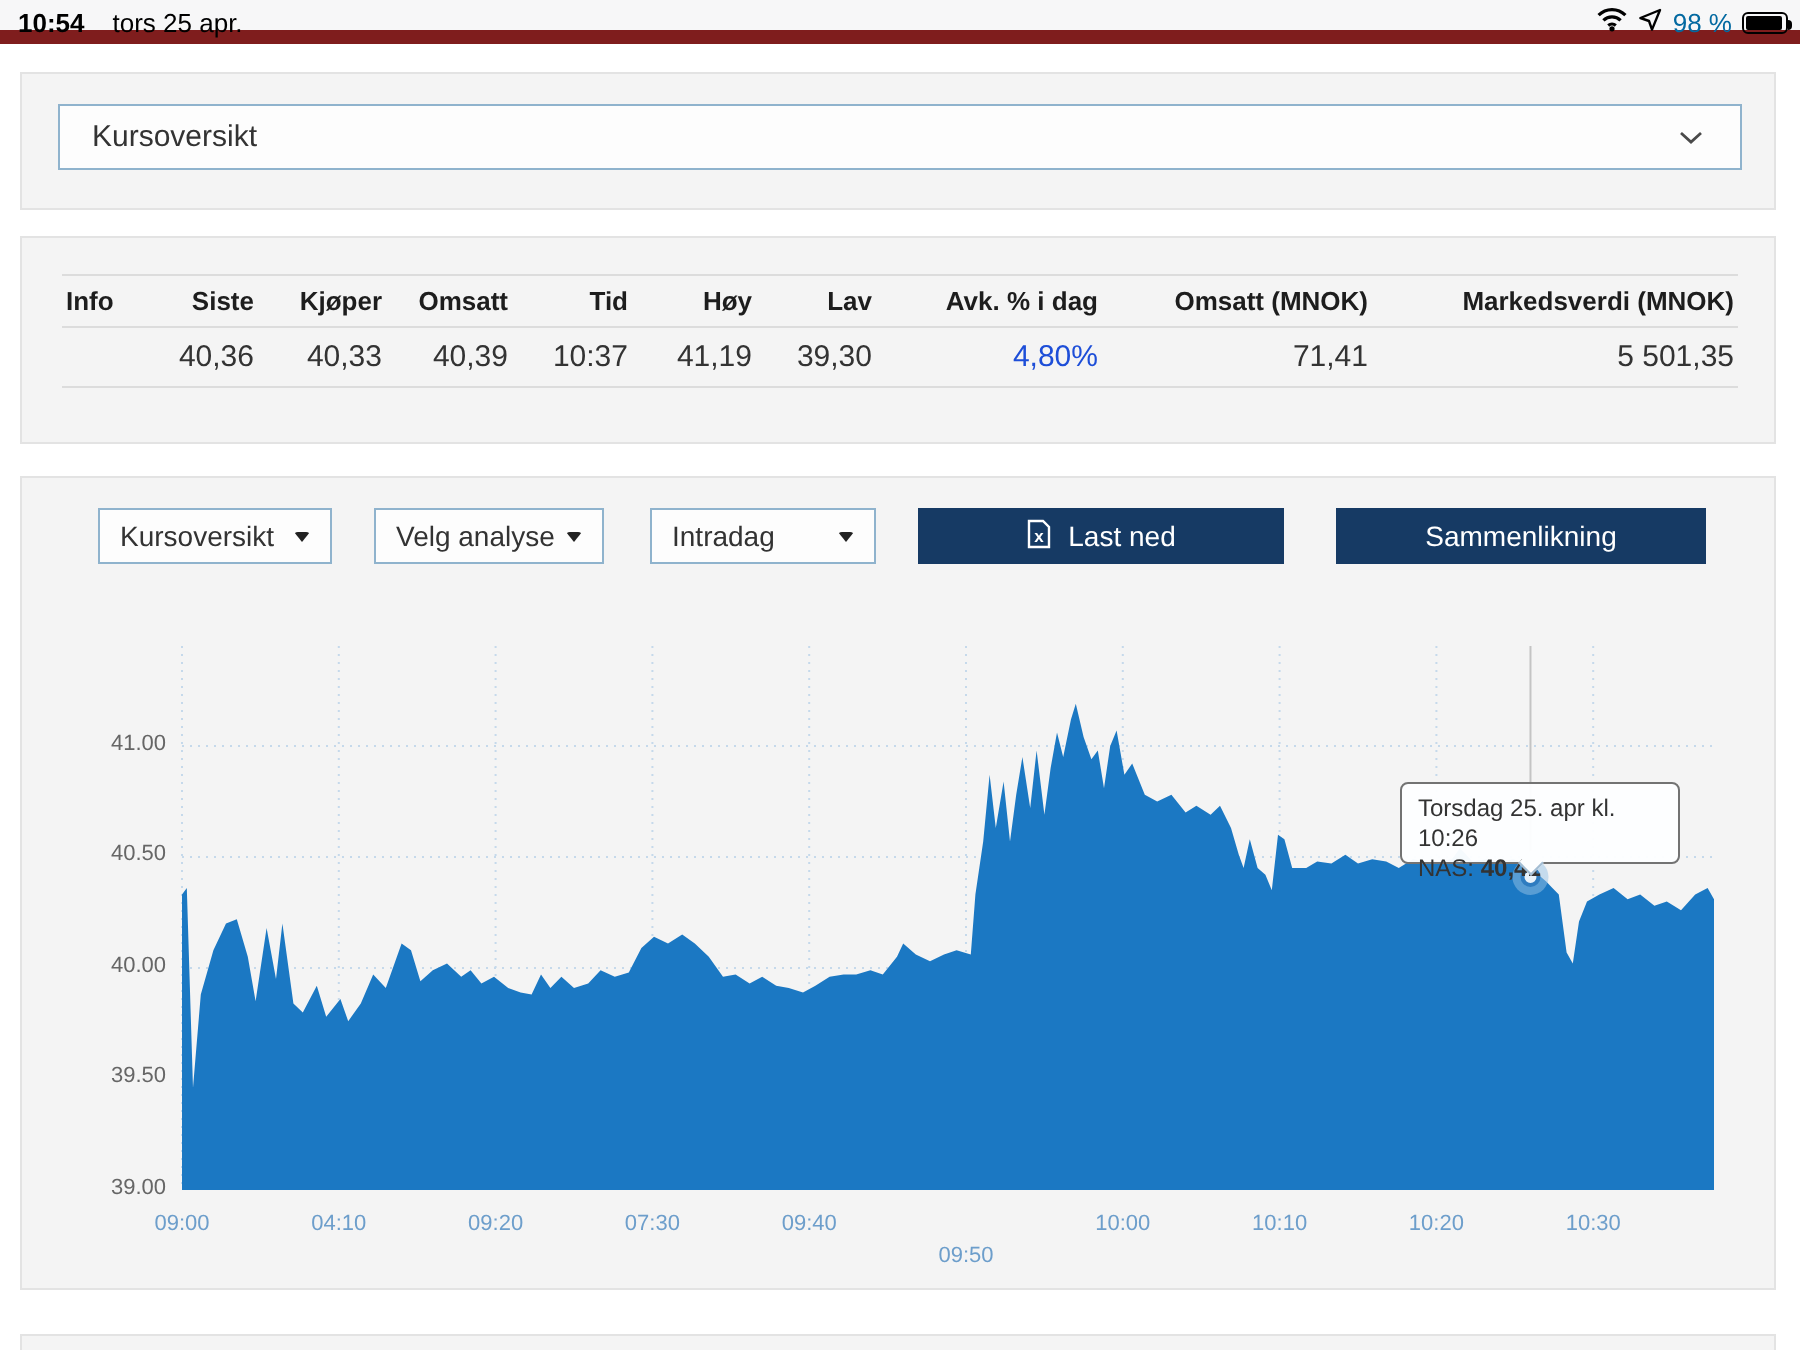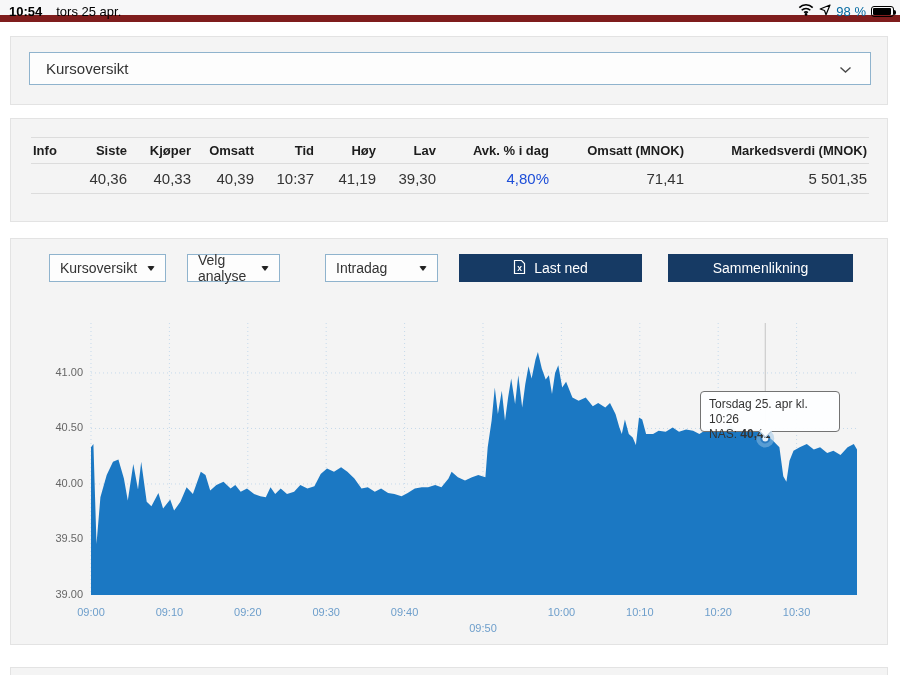--- a/index.html
+++ b/index.html
@@ -142,21 +142,21 @@
   </tbody>
     </table>
 </div>
 
 <div class="card card3">
   <div class="controls">
     <div class="mini-select" style="left:38px; width:117px;">
       <span>Kursoversikt</span>
       <span class="caret"></span>
     </div>
-    <div class="mini-select" style="left:176px; width:93px;justify-content:space-between;">
+    <div class="mini-select" style="left:176px; width:115px;justify-content:space-between;">
       <span>Velg analyse</span>
       <span class="caret"></span>
     </div>
     <div class="mini-select" style="left:314px; width:113px;">
       <span>Intradag</span>
       <span class="caret"></span>
     </div>
     <div class="navy-btn" style="left: 448px; width: 183px; background: rgb(22, 58, 100);">
       <span>
         <svg width="13" height="16" viewBox="0 0 13 16">
@@ -187,23 +187,23 @@
         <line x1="80" y1="189.46938775510225" x2="848" y2="189.46938775510225" stroke="#c5d9eb" stroke-width="1" stroke-dasharray="1,3"></line>
         <line x1="80" y1="244.9795918367348" x2="848" y2="244.9795918367348" stroke="#c5d9eb" stroke-width="1" stroke-dasharray="1,3"></line>
         <line x1="80" y1="300.4897959183674" x2="848" y2="300.4897959183674" stroke="#c5d9eb" stroke-width="1" stroke-dasharray="1,3"></line>
         <path d="M80.0 356 L80.0 208.3 L82.4 205.0 L85.5 304.9 L89.4 258.3 L95.7 236.1 L102.0 222.8 L107.4 220.6 L112.9 239.4 L116.8 261.6 L122.3 225.0 L127.0 250.5 L130.2 222.8 L135.7 262.7 L140.4 267.2 L147.4 253.9 L152.1 269.4 L159.2 260.5 L163.1 271.6 L169.4 262.7 L175.6 248.3 L181.9 255.0 L189.8 232.8 L194.5 236.1 L199.2 251.6 L205.4 246.1 L212.5 242.8 L219.6 249.4 L224.3 246.1 L229.7 252.8 L236.0 249.4 L243.1 255.0 L249.3 257.2 L254.8 258.3 L259.5 248.3 L264.2 255.0 L269.7 249.4 L276.0 255.0 L283.1 252.8 L289.3 246.1 L296.4 249.4 L303.4 247.2 L309.7 235.0 L316.0 229.4 L323.0 232.8 L330.1 228.3 L336.4 232.8 L343.4 239.4 L350.5 249.4 L356.8 248.3 L363.8 252.8 L370.1 249.4 L377.1 253.9 L383.4 255.0 L390.5 257.2 L396.7 253.9 L403.8 249.4 L410.8 248.3 L417.1 248.3 L424.2 246.1 L430.4 248.3 L437.5 239.4 L440.6 232.8 L446.9 238.3 L454.0 241.6 L461.0 238.3 L467.3 236.1 L474.4 238.3 L476.7 208.3 L480.6 181.7 L483.8 148.4 L486.9 175.0 L490.8 151.7 L494.0 181.7 L497.1 158.4 L500.2 139.5 L504.1 165.0 L507.3 136.2 L511.2 168.4 L514.3 145.1 L517.5 127.3 L520.6 139.5 L524.5 120.6 L526.9 112.9 L530.8 129.5 L534.7 140.6 L537.9 136.2 L541.0 155.1 L544.1 134.0 L547.3 126.2 L551.2 148.4 L555.1 142.8 L561.4 158.4 L567.6 161.7 L574.7 158.4 L581.8 167.3 L587.2 163.9 L594.3 168.4 L599.0 163.9 L604.5 175.0 L608.4 188.4 L610.8 195.0 L613.9 180.6 L617.8 195.0 L621.7 198.4 L624.9 206.1 L628.0 178.4 L631.2 180.6 L635.1 195.0 L642.1 195.0 L647.6 191.7 L654.7 192.8 L661.7 188.4 L668.0 192.8 L675.1 190.6 L682.1 191.7 L688.4 195.0 L695.4 190.6 L702.5 191.7 L708.0 191.7 L715.0 190.6 L719.0 185.0 L725.2 191.7 L732.3 190.6 L738.6 191.7 L745.6 190.6 L752.7 192.8 L754.2 199.5 L758.2 198.4 L762.1 201.7 L765.2 205.0 L768.4 208.3 L772.3 237.2 L775.4 242.8 L778.5 221.7 L782.5 211.7 L788.7 208.3 L795.8 205.0 L802.8 210.6 L809.1 208.3 L816.2 213.9 L822.4 211.7 L829.5 216.1 L836.6 208.3 L842.8 205.0 L846.0 210.6 L846.0 356 Z" fill="#1b78c3"></path>
         <line x1="754.24" y1="84" x2="754.24" y2="199.46122448979648" stroke="#c4c4c4" stroke-width="1"></line>
         <circle cx="754.24" cy="199.46122448979648" r="9" fill="rgba(150,193,230,0.5)"></circle>
         <circle cx="754.24" cy="199.46122448979648" r="4" fill="#e9f2fa" stroke="#2e7cc0" stroke-width="2"></circle>
       </svg>
     <div id="chart-labels" style="position:absolute;left:0;top:0;width:878px;height:407px;pointer-events:none;">
         <div class="chart-label xlab" style="left: 80px; top: 367px;">09:00</div>
-        <div class="chart-label xlab" style="left: 158.4px; top: 367px;">09:10</div>
+        <div class="chart-label xlab" style="left: 158.4px; top: 367px;">04:10</div>
         <div class="chart-label xlab" style="left: 236.8px; top: 367px;">09:20</div>
-        <div class="chart-label xlab" style="left: 315.2px; top: 367px;">09:30</div>
+        <div class="chart-label xlab" style="left: 315.2px; top: 367px;">07:30</div>
         <div class="chart-label xlab" style="left: 393.6px; top: 367px;">09:40</div>
         <div class="chart-label xlab" style="left: 472px; top: 383px;">09:50</div>
         <div class="chart-label xlab" style="left: 550.4px; top: 367px;">10:00</div>
         <div class="chart-label xlab" style="left: 628.8px; top: 367px;">10:10</div>
         <div class="chart-label xlab" style="left: 707.2px; top: 367px;">10:20</div>
         <div class="chart-label xlab" style="left: 785.6px; top: 367px;">10:30</div>
         <div class="chart-label ylab" style="left: 22px; top: 126.959px;">41.00</div>
         <div class="chart-label ylab" style="left: 22px; top: 182.469px;">40.50</div>
         <div class="chart-label ylab" style="left: 22px; top: 237.98px;">40.00</div>
         <div class="chart-label ylab" style="left: 22px; top: 293.49px;">39.50</div>

